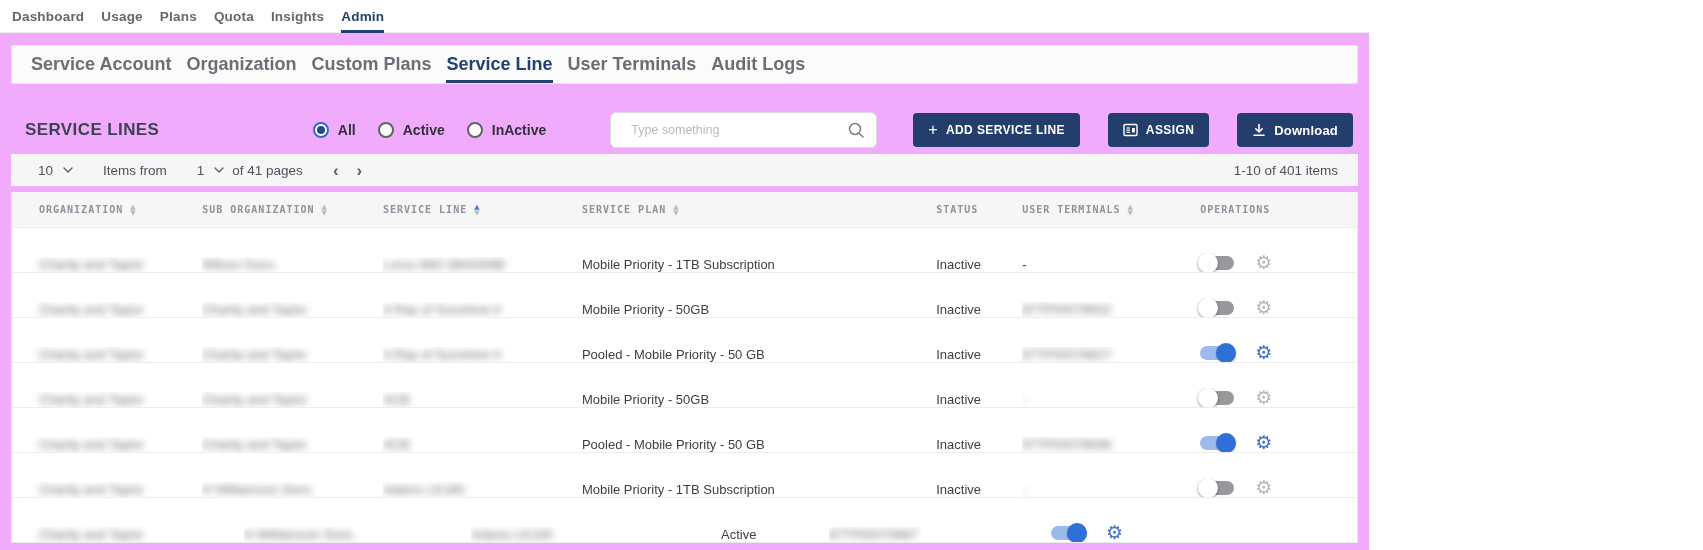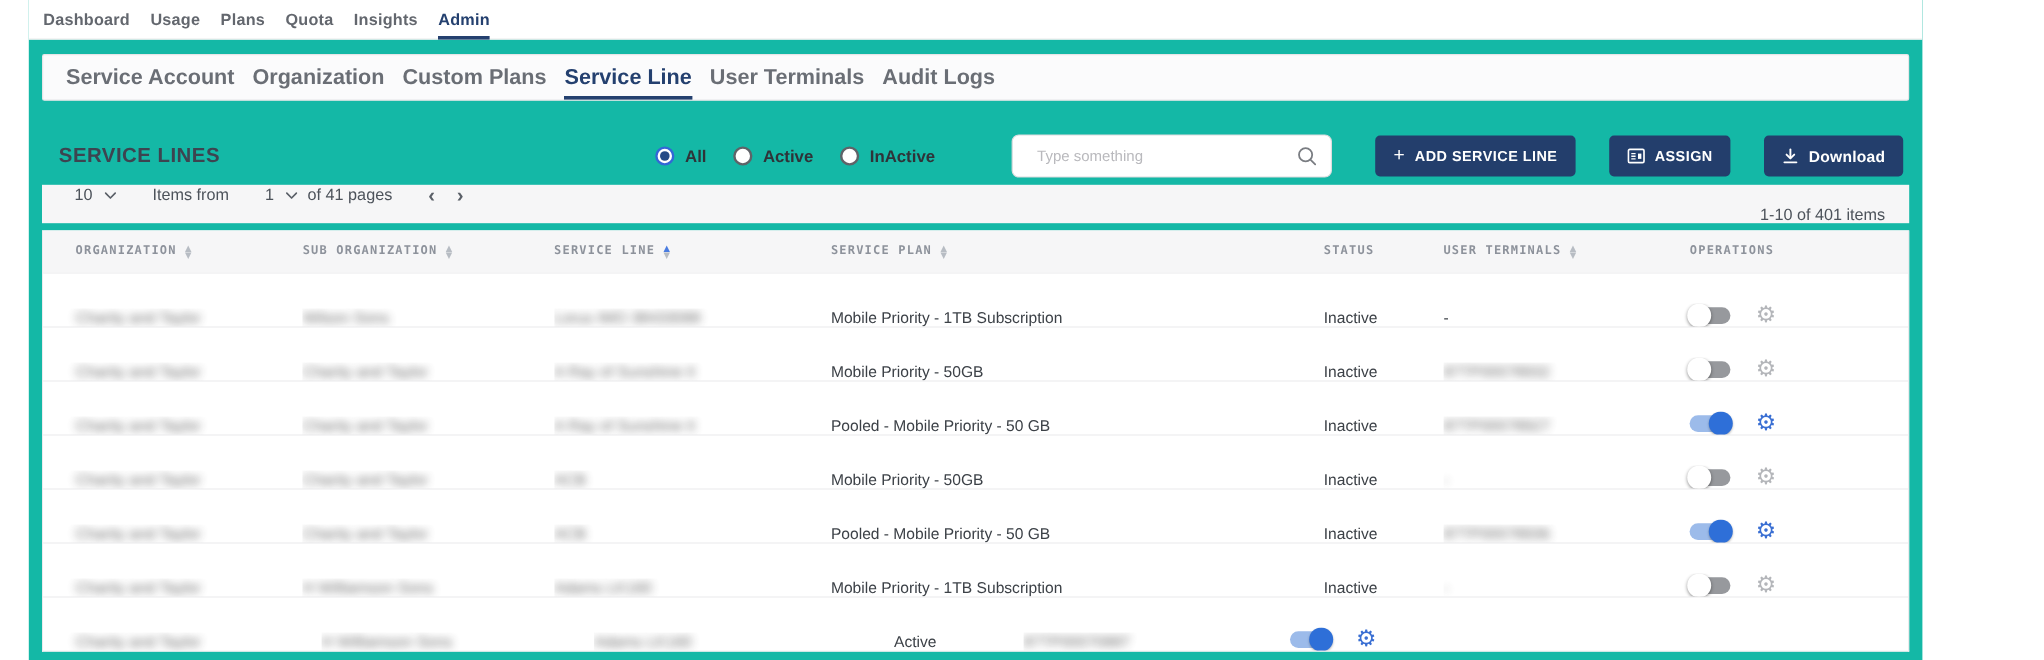--- a/index.html
+++ b/index.html
@@ -1,19 +1,19 @@
 <!DOCTYPE html>
 <html><head>
 <meta charset="utf-8">
 <style>
   * { margin:0; padding:0; box-sizing:border-box; }
   html,body { background:#fff; }
   .page {
-    position:relative; width:1578px; height:550px; background:#14b8a6; overflow:hidden;
-    font-family:"Liberation Sans", sans-serif; color:#3c4147;margin-left:24px;
+    position:relative; width:1369px; height:550px; background:#f0abfc; overflow:hidden;
+    font-family:"Liberation Sans", sans-serif; color:#3c4147;
   }
   
   .topnav {
     position:absolute; left:0; top:0; width:100%; height:33px;
     display:flex; align-items:center; gap:17px; padding-left:12px;
     border-bottom:1px solid #ededed; background:#fff;
   }
   .topnav-item {
     position:relative; height:33px; display:flex; align-items:center;
     font-size:13.5px; font-weight:600; color:#63676e; cursor:pointer; letter-spacing:.2px;
@@ -66,22 +66,22 @@
   .btn {
     height:34px; background:#233e6c; color:#fff; border:none; border-radius:4px;
     display:flex; align-items:center; gap:8px; padding:0 15px; cursor:pointer;
     font-family:"Liberation Sans", sans-serif; font-size:12px; font-weight:700; letter-spacing:.4px;
   }
   .btn .plus { font-size:16px; font-weight:400; line-height:1; }
   .btn.download-btn { font-size:13px; letter-spacing:.2px; }
   
   .pagebar {
     position:absolute; left:11px; right:11px; top:154px; height:32px;
-    background:#f6f6f7; display:flex; align-items:flex-start; padding:0 20px 0 27px;
-    font-size:13.5px; color:#4d535b;flex-direction:column;
+    background:#f6f6f7; display:flex; align-items:center; padding:0 20px 0 27px;
+    font-size:13.5px; color:#4d535b;
   }
   .pagebar .grp { display:flex; align-items:center; gap:8px; }
   .select-like { display:flex; align-items:center; gap:10px; cursor:pointer; }
   .chev { display:inline-flex; }
   .pg-gap { width:14px; }
   .pg-arrows { display:flex; align-items:center; gap:18px; margin-left:22px; }
   .pg-arrow { font-size:17px; color:#5b6068; cursor:pointer; line-height:1; font-weight:600; }
   .range-label { margin-left:auto; font-size:13.5px; color:#4d535b; }
   
   .table-card {

